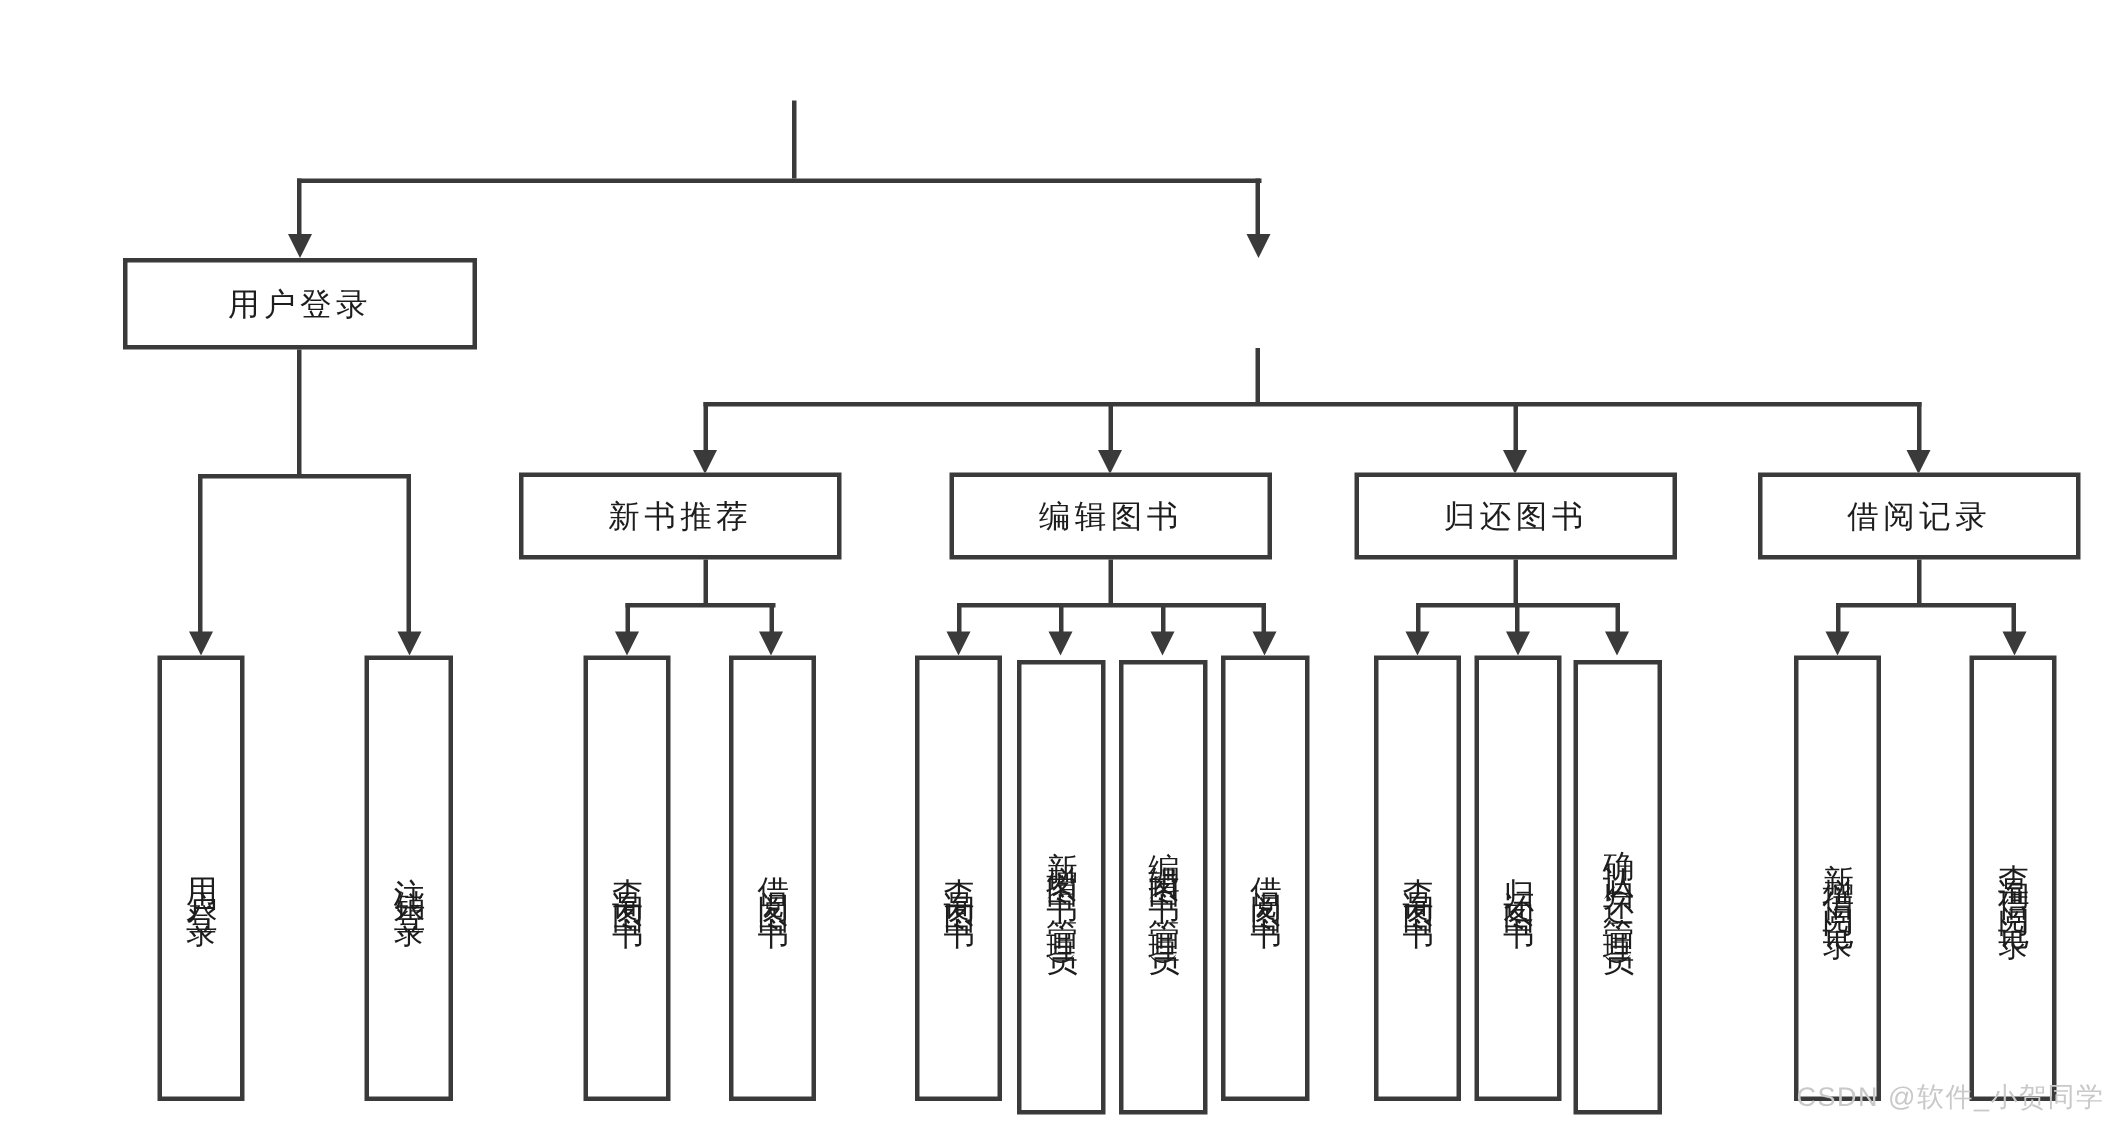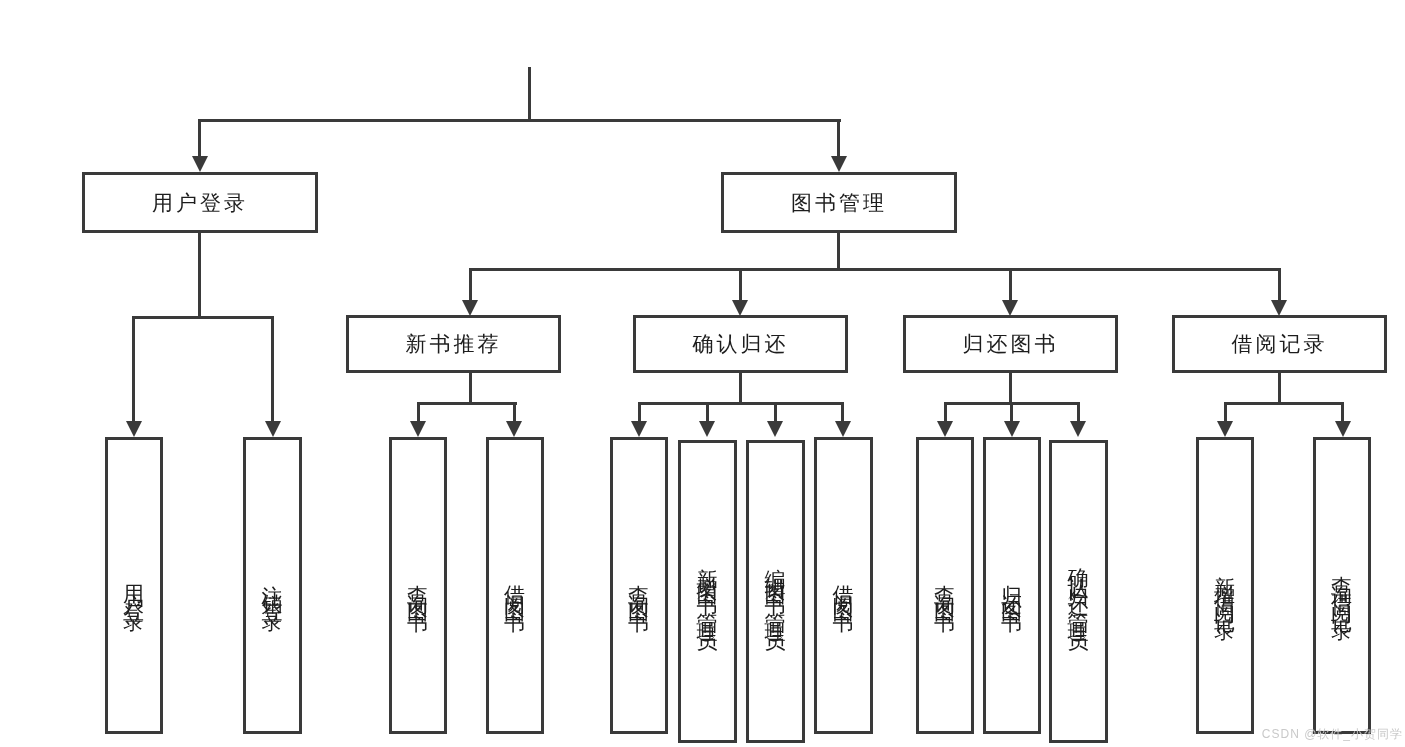--- a/index.html
+++ b/index.html
@@ -49,44 +49,41 @@
   .arr{
     position:absolute;width:0;height:0;z-index:1;
     border-left:8px solid transparent;
     border-right:8px solid transparent;
     border-top:16px solid var(--line);
   }
   .watermark{
     position:absolute;
     right:2px;bottom:4px;
     color:var(--watermark);
-    font-size:12px;
+    font-size:18px;
     letter-spacing:1px;
     z-index:3;
     white-space:nowrap;
   }
 </style>
 </head>
 <body>
 
 <div id="canvas">
 
 
   <div class="vl" style="left:528px;top:67px;height:52px;"></div>
   <div class="hl" style="left:198px;top:119px;width:643px;"></div>
   <div class="vl" style="left:198px;top:119px;height:39px;"></div>
   <div class="arr" style="left:192px;top:156px;"></div>
   <div class="vl" style="left:837px;top:119px;height:39px;"></div>
   <div class="arr" style="left:831px;top:156px;"></div>
 
   <div class="box" style="left:82px;top:172px;width:236px;height:61px;">
     <span>用户登录</span>
-  </div>
-  <div class="box" style="left:721px;top:172px;width:236px;height:61px;">
-    <span>图书管理</span>
   </div>
 
   <div class="vl" style="left:198px;top:232px;height:86px;"></div>
   <div class="hl" style="left:132px;top:316px;width:142px;"></div>
   <div class="vl" style="left:132px;top:316px;height:106px;"></div>
   <div class="arr" style="left:126px;top:421px;"></div>
   <div class="vl" style="left:271px;top:316px;height:106px;"></div>
   <div class="arr" style="left:265px;top:421px;"></div>
 
   <div class="vl" style="left:837px;top:232px;height:38px;"></div>
@@ -97,21 +94,21 @@
   <div class="arr" style="left:732px;top:300px;"></div>
   <div class="vl" style="left:1009px;top:268px;height:33px;"></div>
   <div class="arr" style="left:1002px;top:300px;"></div>
   <div class="vl" style="left:1278px;top:268px;height:33px;"></div>
   <div class="arr" style="left:1271px;top:300px;"></div>
 
   <div class="box" style="left:346px;top:315px;width:215px;height:58px;">
     <span>新书推荐</span>
   </div>
   <div class="box" style="left:633px;top:315px;width:215px;height:58px;">
-    <span>确认归还</span>
+    <span>编辑图书</span>
   </div>
   <div class="box" style="left:903px;top:315px;width:215px;height:58px;">
     <span>归还图书</span>
   </div>
   <div class="box" style="left:1172px;top:315px;width:215px;height:58px;">
     <span>借阅记录</span>
   </div>
 
   <div class="vl" style="left:469px;top:371px;height:33px;"></div>
   <div class="hl" style="left:417px;top:402px;width:100px;"></div>

